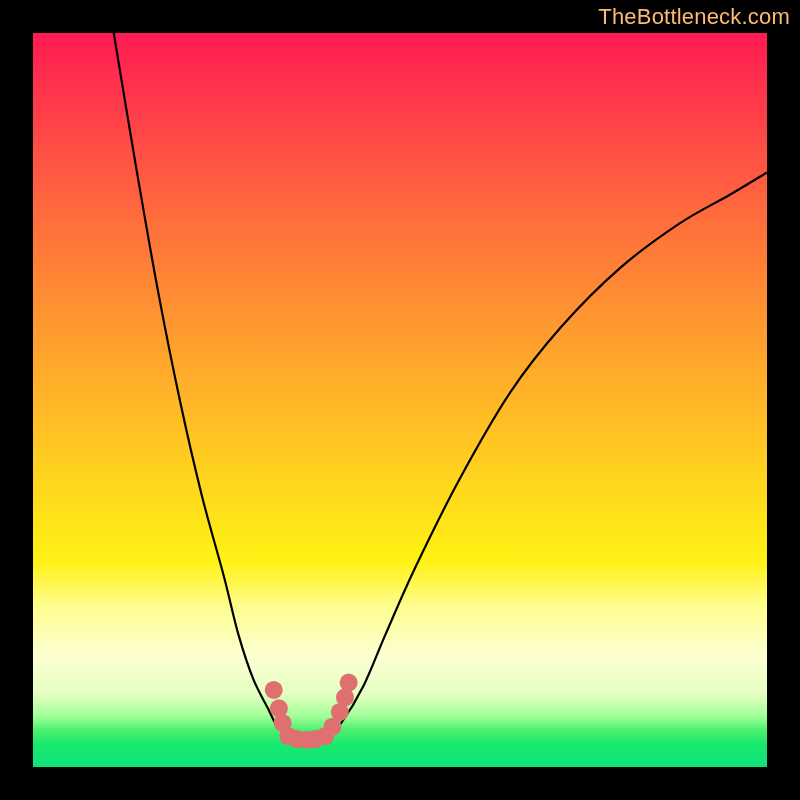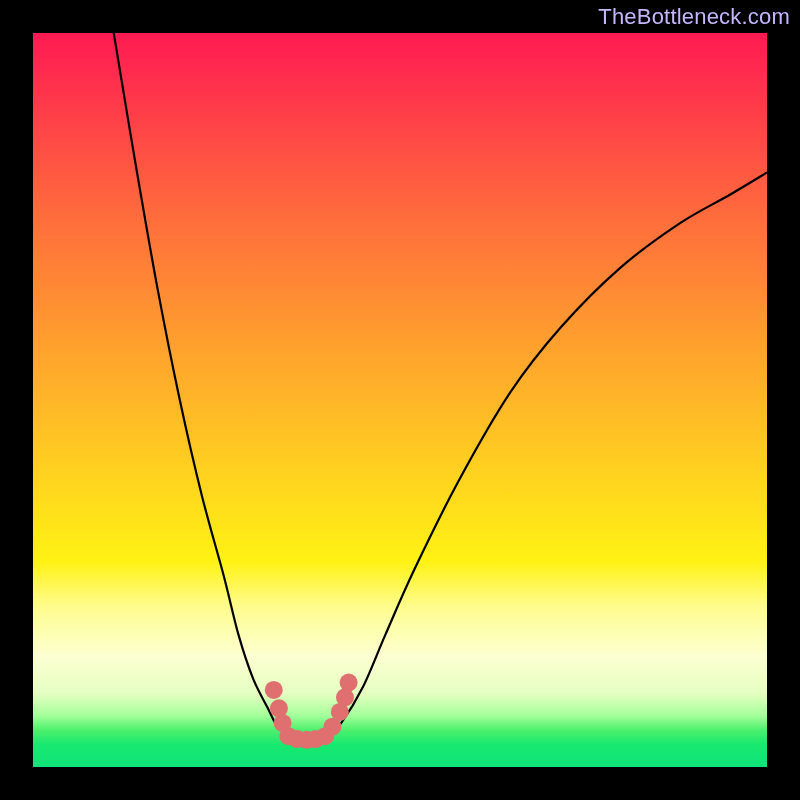--- a/index.html
+++ b/index.html
@@ -16,21 +16,21 @@
     left: 0;
     top: 0;
     width: 800px;
     height: 800px;
     background: #000;
   }
   .watermark {
     position: absolute;
     top: 4px;
     right: 10px;
-    color: #c4b5fd;
+    color: #fdba74;
     font-size: 22px;
     font-weight: 500;
     letter-spacing: 0.2px;
     z-index: 50;
   }
   .plot-area {
     position: absolute;
     left: 33px;
     top: 33px;
     width: 734px;

